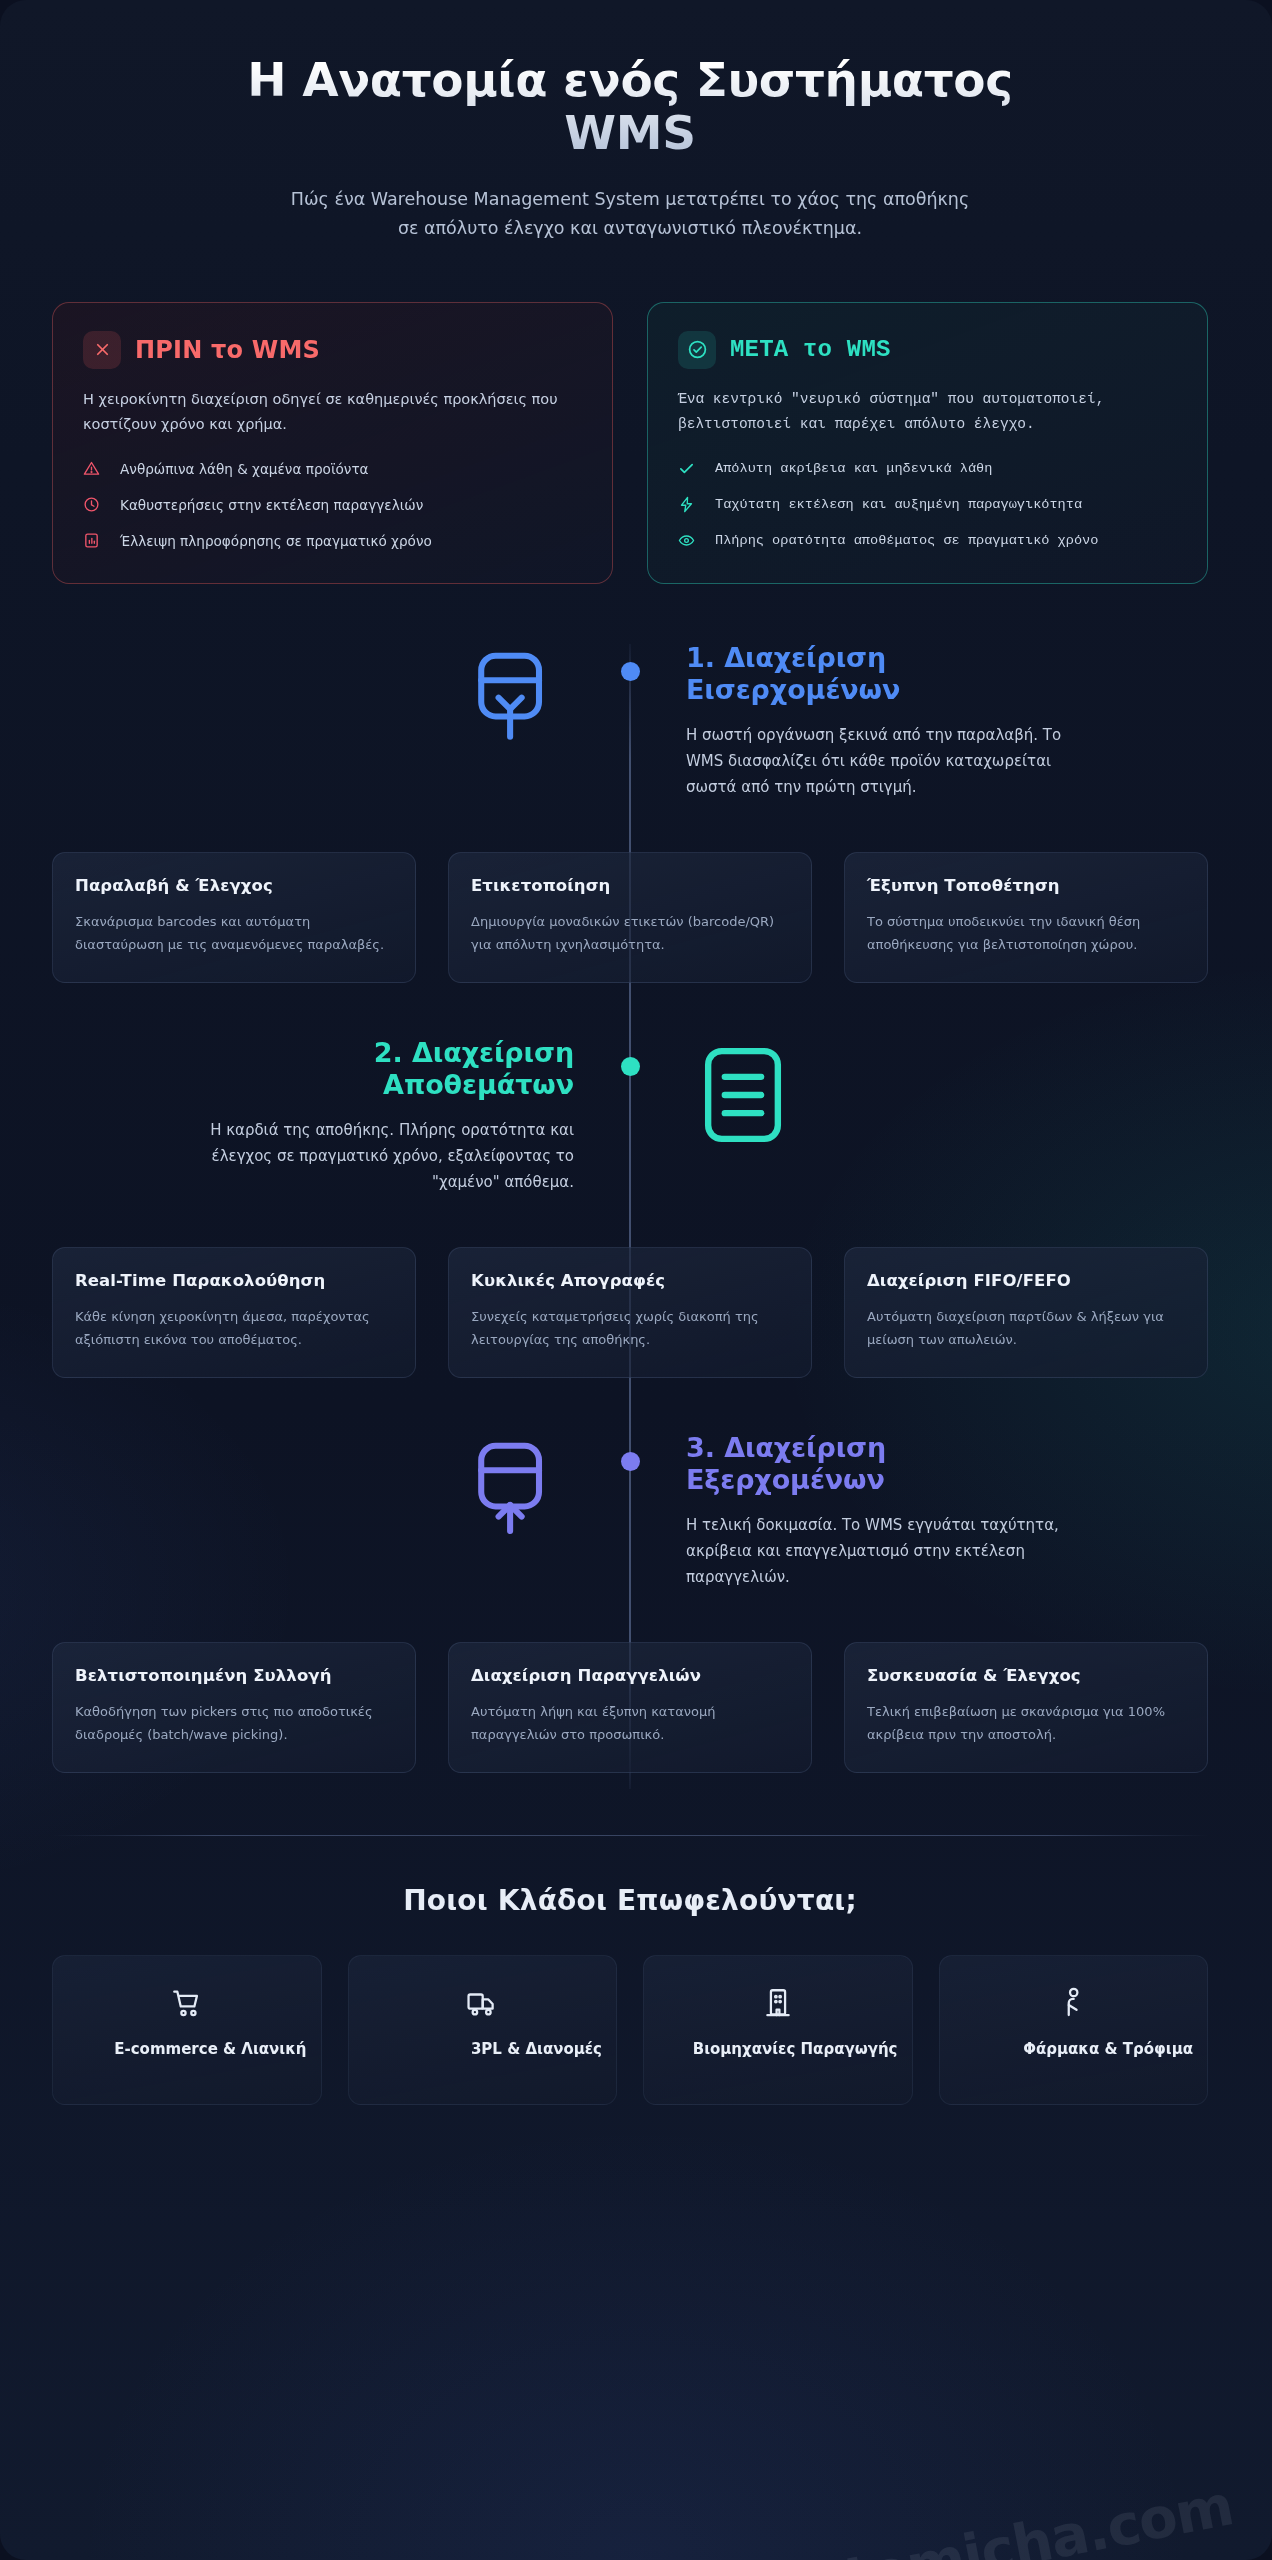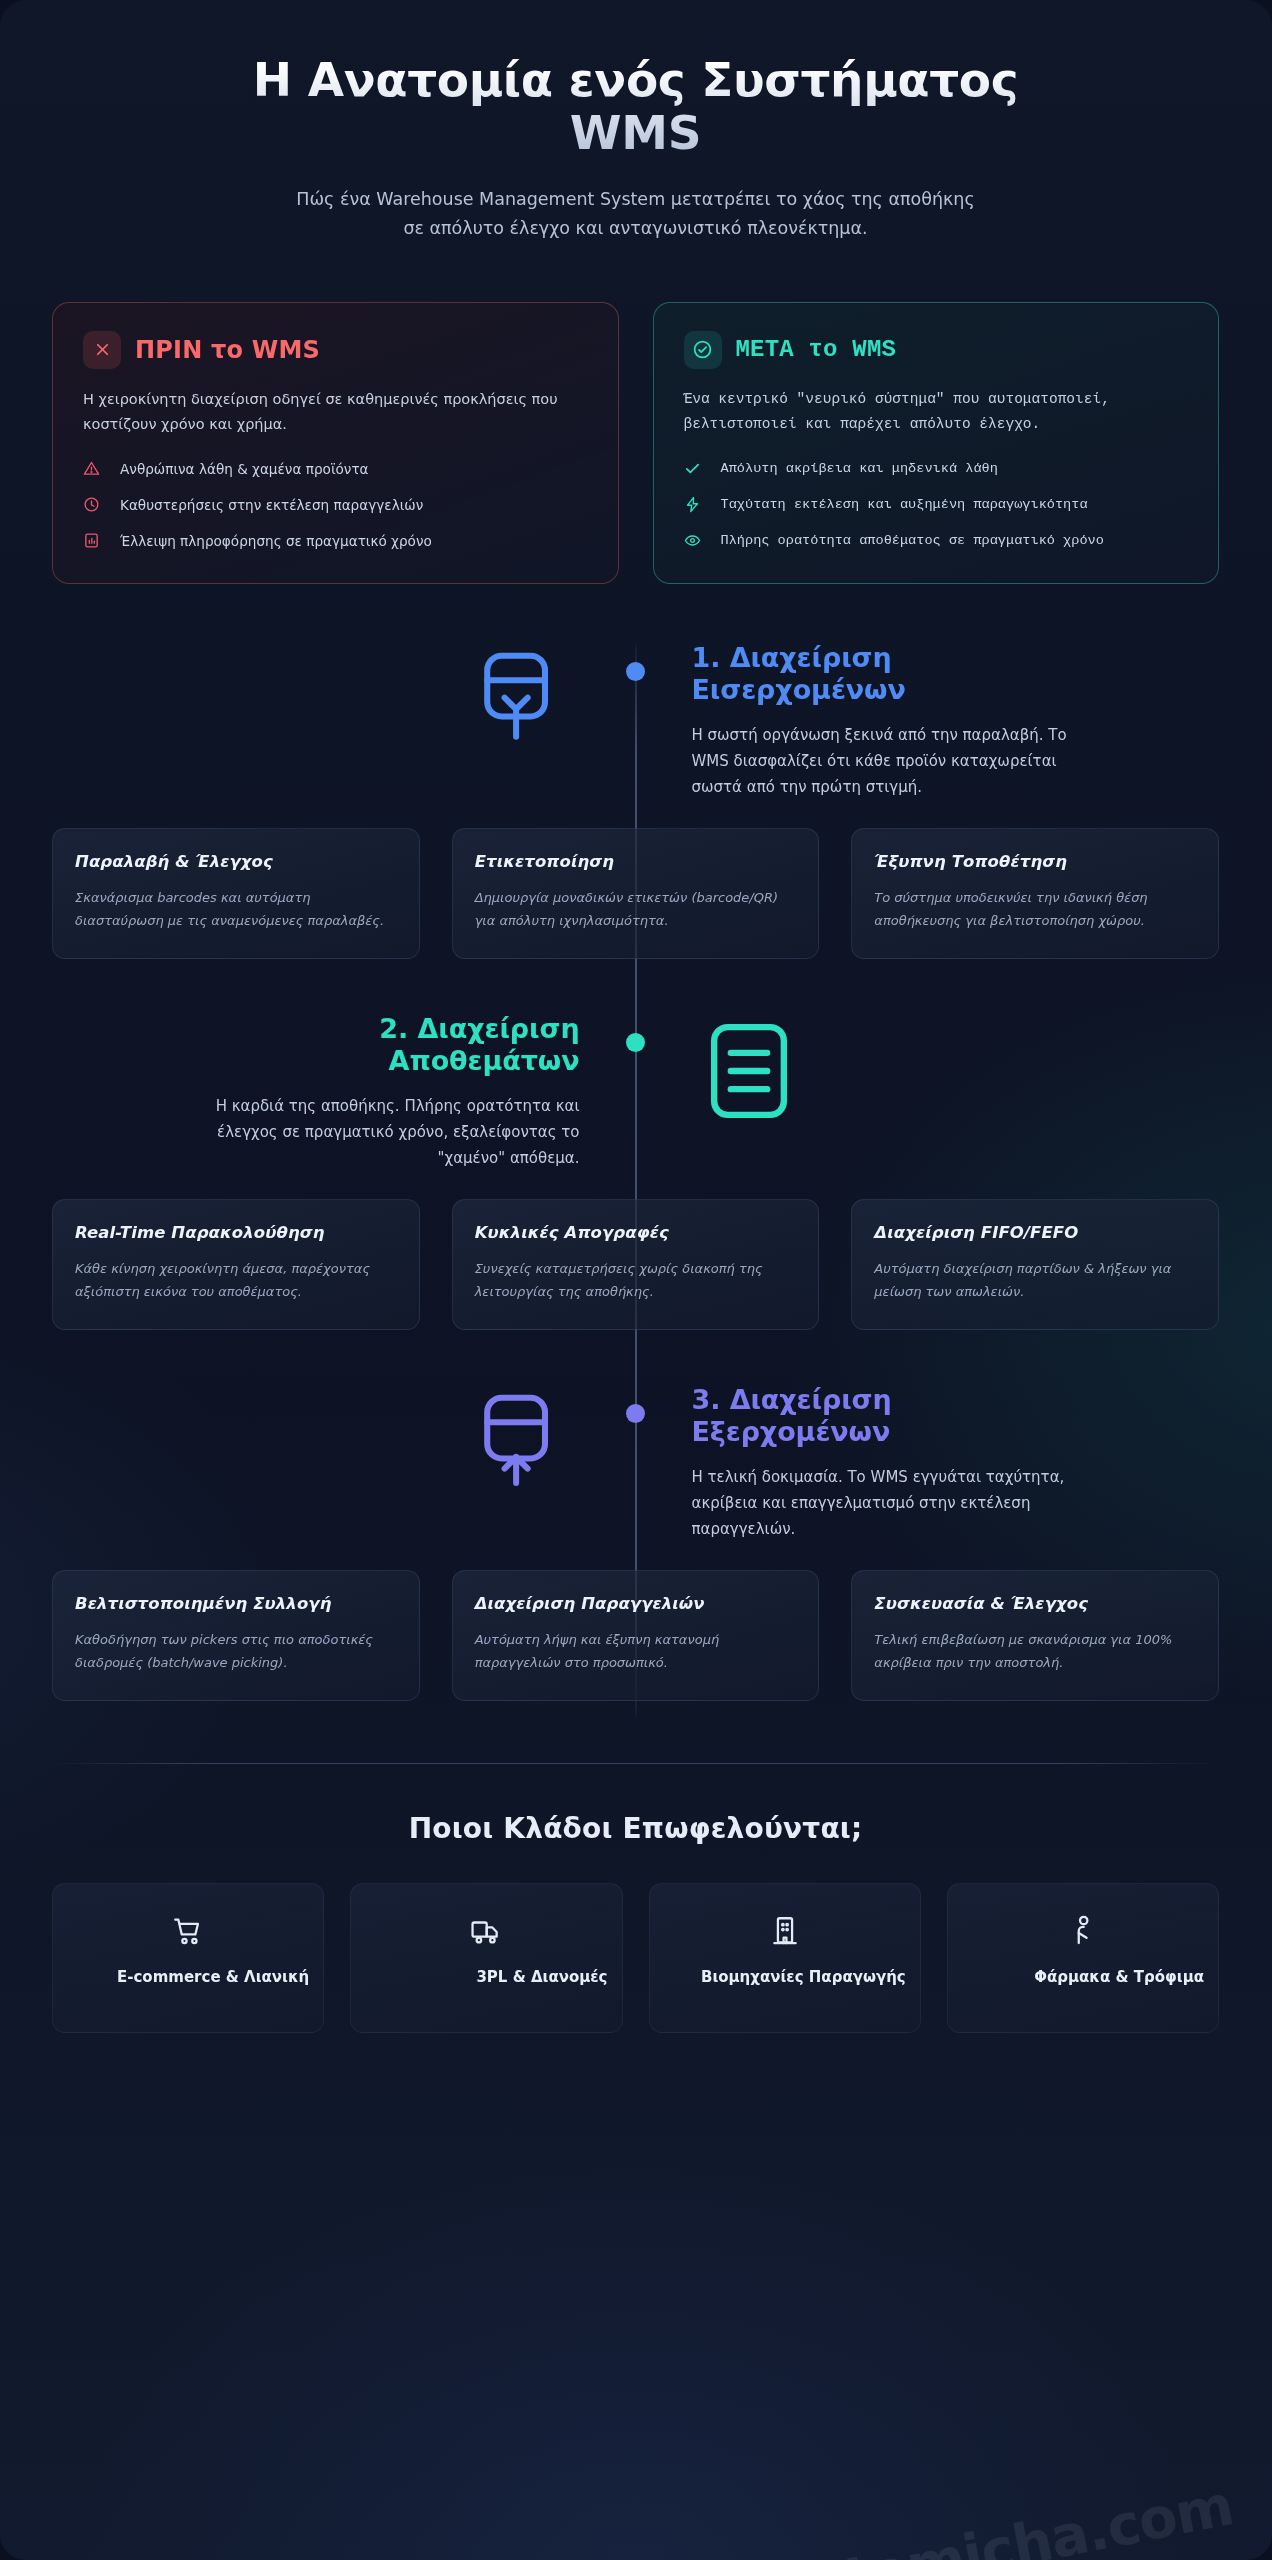--- a/index.html
+++ b/index.html
@@ -15,21 +15,21 @@
     width: 1272px;
     min-height: 2560px;
     margin: 0 auto;
     background:
       radial-gradient(900px 600px at 105% 52%, rgba(34,211,190,0.10), rgba(0,0,0,0) 62%),
       radial-gradient(760px 520px at -12% 62%, rgba(96,140,255,0.07), rgba(0,0,0,0) 60%),
       radial-gradient(900px 700px at 50% 100%, rgba(70,100,200,0.10), rgba(0,0,0,0) 62%),
       linear-gradient(180deg, #101728 0%, #0e1526 18%, #0d1324 55%, #111a2e 100%);
     border-radius: 26px;
     overflow: hidden;
-    padding: 0 1px 22px 0;
+    padding: 0 12px 22px 0;
   }
 
   .inner { padding: 0 52px; }
 
   
   .hero { padding: 54px 60px 26px; text-align: center; }
   .hero h1 {
     font-size: 47px;
     line-height: 1.12;
     font-weight: 700;
@@ -152,24 +152,23 @@
     line-height: 1.74;
     color: #c3cddf;
     max-width: 400px;
   }
   .step-text.left .step-desc { margin-left: auto; }
 
   .step-cards {
     display: grid;
     grid-template-columns: repeat(3, 1fr);
     gap: 32px;
-    margin-top: 28px;
+    margin-top: 52px;
     position: relative;
     z-index: 2;
-    font-style: italic;
   }
   .mini {
     background: linear-gradient(165deg, rgba(30,40,62,0.72), rgba(20,28,47,0.62));
     border: 1px solid rgba(120,145,190,0.17);
     border-radius: 13px;
     padding: 22px 22px 26px;
   }
   .mini h4 {
     font-size: 16.5px;
     font-weight: 700;

